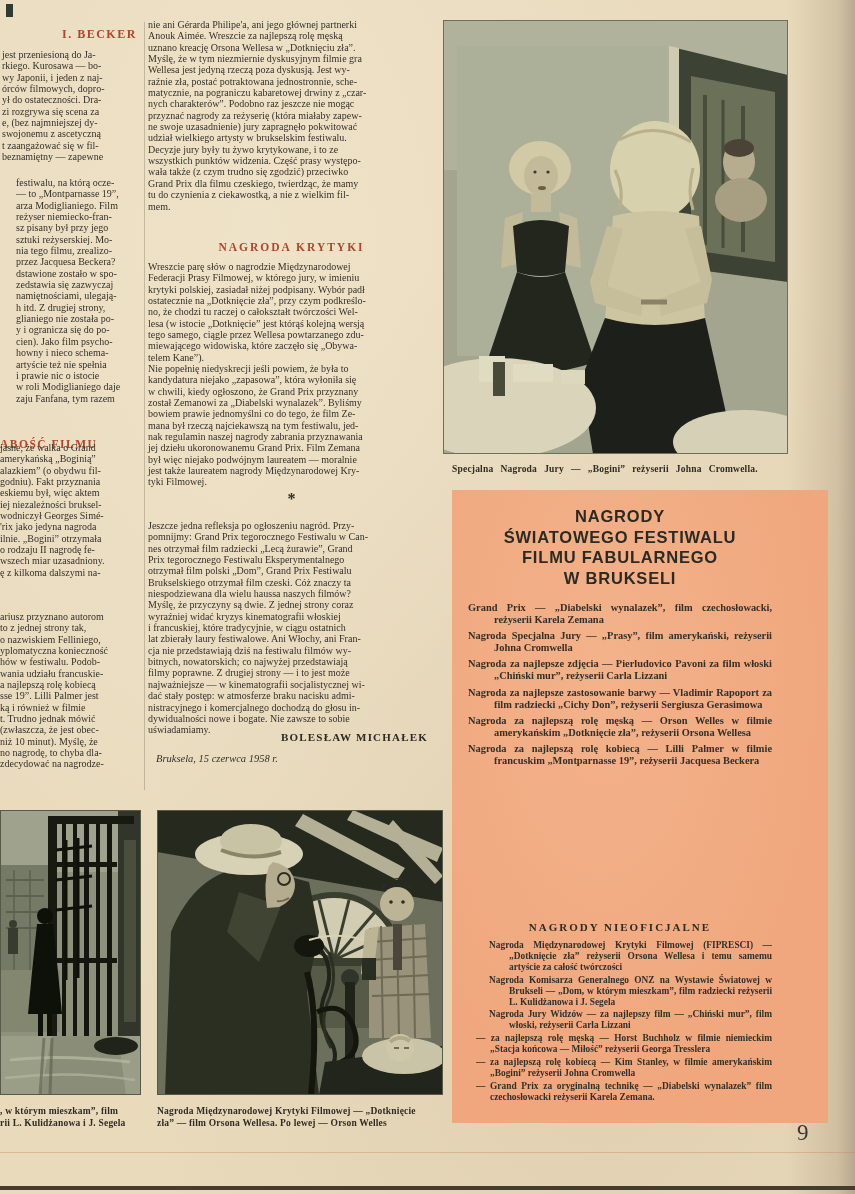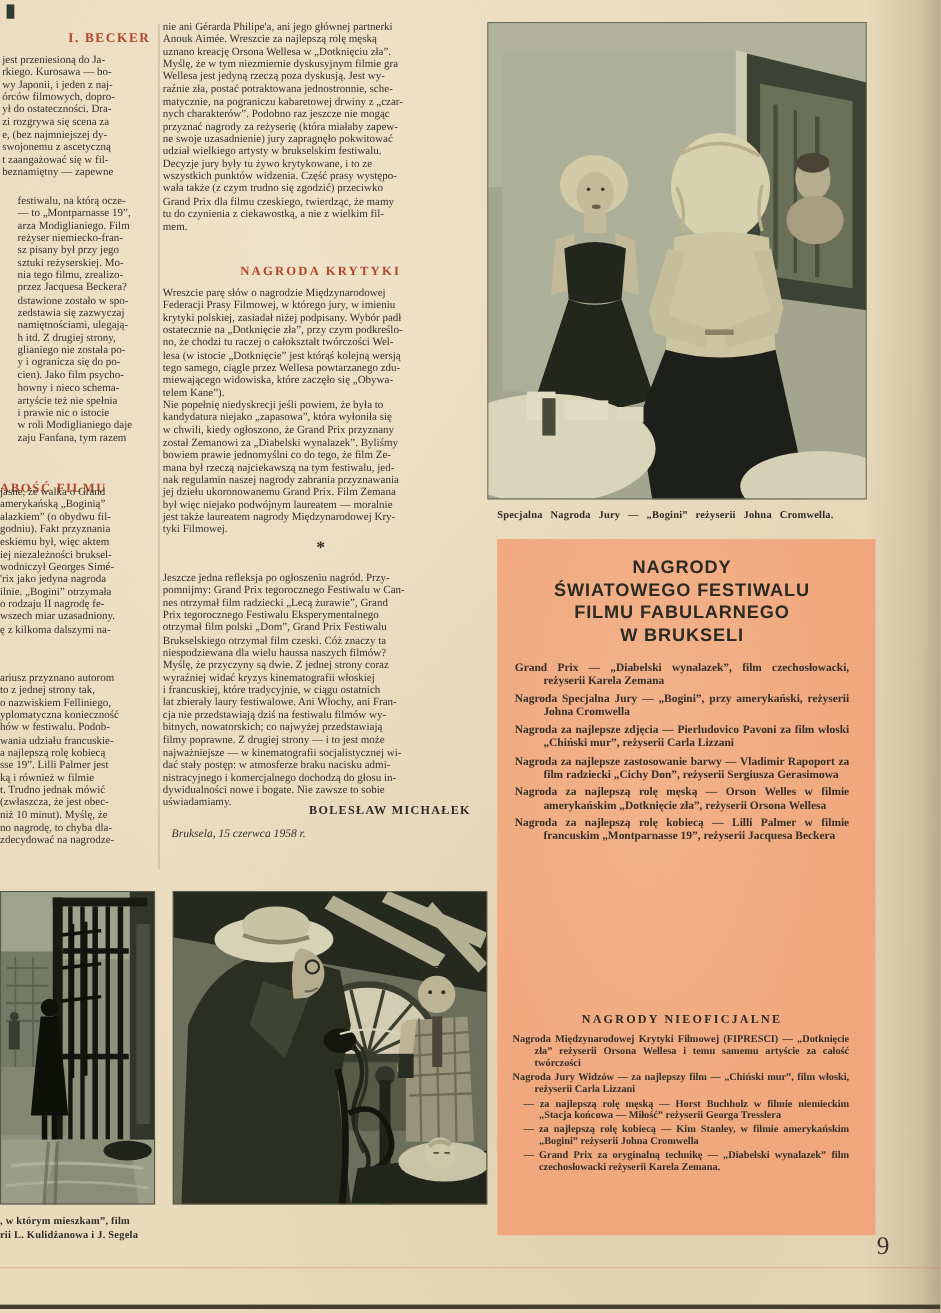--- a/index.html
+++ b/index.html
@@ -17,21 +17,21 @@
   .caption{font-weight:bold;font-size:9.5px;line-height:11.6px;color:#2f2c25;letter-spacing:.2px;}
   .center{text-align:center;}
   .colrule{width:1px;background:rgba(70,58,42,.25);}
   .orangebox{background:#f0a77d;background-image:radial-gradient(ellipse at 40% 30%, rgba(255,230,200,.18), rgba(0,0,0,0) 70%);}
   .boxtitle{font-family:"Liberation Sans","DejaVu Sans",sans-serif;font-weight:bold;
             font-size:16.5px;line-height:20.5px;letter-spacing:.8px;color:#2b2a23;text-align:center;}
   .award{font-weight:bold;font-size:10.4px;line-height:12.1px;color:#33302a;
          padding-left:26px;text-indent:-26px;text-align:justify;margin-bottom:4px;}
   .unoff-title{font-weight:bold;font-size:11px;letter-spacing:2px;color:#2e2b24;text-align:center;}
   .unoff{font-weight:bold;font-size:9.4px;line-height:10.9px;color:#33302a;
-         padding-left:20px;text-indent:-20px;text-align:justify;margin-bottom:2px;}
+         padding-left:20px;text-indent:-20px;text-align:justify;margin-bottom:2px;margin-left:23px;}
   .unoff.sub{margin-left:10px;padding-left:14px;text-indent:-14px;}
   .author{font-weight:bold;font-size:11px;letter-spacing:1.2px;text-align:right;color:#2e2b25;}
   .dateline{font-style:italic;font-size:10.5px;color:#34312b;}
   .sep{font-size:16px;font-weight:bold;text-align:center;color:#2e2b25;}
   .pagenum{font-size:23px;color:#3b372e;font-family:"Liberation Serif",serif;}
   .botline{height:4px;background:#453c30;}
   .pinkline{height:1px;background:rgba(205,130,100,.4);}
   .cornermark{background:#2e3b33;}
   svg{display:block;}
 </style>
@@ -206,36 +206,37 @@
       <rect x="36" y="336" width="26" height="26" fill="#e0dcc2"></rect>
       <rect x="70" y="344" width="40" height="18" fill="#e0dcc2"></rect>
       <rect x="118" y="350" width="24" height="14" fill="#dcd8be"></rect>
       <rect x="50" y="342" width="12" height="34" fill="#4a4a3a"></rect>
       <ellipse cx="302" cy="422" rx="72" ry="32" fill="#d6d1b6"></ellipse>
       <rect width="345" height="434" fill="none" stroke="#6e705c" stroke-width="2"></rect>
     </svg>
   </div>
   <div class="abs caption" style="left:452px;top:464px;width:336px;word-spacing:4.5px;">Specjalna Nagroda Jury — „Bogini” reżyserii Johna Cromwella.</div>
 
-  <div class="abs orangebox" style="left:452px;top:490px;width:344px;height:633px;">
+  <div class="abs orangebox" style="left:452px;top:490px;width:376px;height:633px;">
     <div class="abs boxtitle lines" style="left:0;top:16px;width:336px;">NAGRODY
 ŚWIATOWEGO FESTIWALU
 FILMU FABULARNEGO
 W BRUKSELI</div>
     <div class="abs" style="left:16px;top:112px;width:304px;">
       <div class="award">Grand Prix — „Diabelski wynalazek”, film czechosłowacki, reżyserii Karela Zemana</div>
-      <div class="award">Nagroda Specjalna Jury — „Bogini”, przy amerykański, reżyserii Johna Cromwella</div>
+      <div class="award">Nagroda Specjalna Jury — „Prasy”, film amerykański, reżyserii Johna Cromwella</div>
       <div class="award">Nagroda za najlepsze zdjęcia — Pierludovico Pavoni za film włoski „Chiński mur”, reżyserii Carla Lizzani</div>
       <div class="award">Nagroda za najlepsze zastosowanie barwy — Vladimir Rapoport za film radziecki „Cichy Don”, reżyserii Sergiusza Gerasimowa</div>
       <div class="award">Nagroda za najlepszą rolę męską — Orson Welles w filmie amerykańskim „Dotknięcie zła”, reżyserii Orsona Wellesa</div>
       <div class="award">Nagroda za najlepszą rolę kobiecą — Lilli Palmer w filmie francuskim „Montparnasse 19”, reżyserii Jacquesa Beckera</div>
     </div>
     <div class="abs unoff-title" style="left:0;top:431px;width:336px;">NAGRODY NIEOFICJALNE</div>
     <div class="abs" style="left:14px;top:450px;width:306px;">
       <div class="unoff">Nagroda Międzynarodowej Krytyki Filmowej (FIPRESCI) — „Dotknięcie zła” reżyserii Orsona Wellesa i temu samemu artyście za całość twórczości</div>
+      <div class="unoff">Nagroda Komisarza Generalnego ONZ na Wystawie Światowej w Brukseli — „Dom, w którym mieszkam”, film radziecki reżyserii L. Kulidżanowa i J. Segela</div>
       <div class="unoff">Nagroda Jury Widzów — za najlepszy film — „Chiński mur”, film włoski, reżyserii Carla Lizzani</div>
       <div class="unoff sub">— za najlepszą rolę męską — Horst Buchholz w filmie niemieckim „Stacja końcowa — Miłość” reżyserii Georga Tresslera</div>
       <div class="unoff sub">— za najlepszą rolę kobiecą — Kim Stanley, w filmie amerykańskim „Bogini” reżyserii Johna Cromwella</div>
       <div class="unoff sub">— Grand Prix za oryginalną technikę — „Diabelski wynalazek” film czechosłowacki reżyserii Karela Zemana.</div>
     </div>
   </div>
 
   <div class="abs" style="left:0;top:810px;">
     <svg width="141" height="285" viewBox="0 0 141 285">
       <rect width="141" height="285" fill="#8e917c"></rect>
@@ -354,17 +355,19 @@
       <rect x="205" y="148" width="14" height="22" fill="#2a2d22"></rect>
 
       <polygon points="168,252 286,236 286,285 162,285" fill="#22251b"></polygon>
       <ellipse cx="247" cy="246" rx="42" ry="18" fill="#c9c4a8"></ellipse>
       <circle cx="243" cy="238" r="14" fill="#cfc7aa"></circle>
       <path d="M233,232 Q243,224 253,231" stroke="#b0a888" stroke-width="4" fill="none"></path>
       <path d="M237,238 L242,238 M247,238 L252,238" stroke="#55503e" stroke-width="1.5"></path>
       <rect width="286" height="285" fill="none" stroke="#565a48" stroke-width="2"></rect>
     </svg>
   </div>
+  <div class="abs caption lines" style="left:157px;top:1106px;width:290px;text-align:justify;">Nagroda Międzynarodowej Krytyki Filmowej — „Dotknięcie
+zła” — film Orsona Wellesa. Po lewej — Orson Welles</div>
 
   <div class="abs pagenum" style="left:797px;top:1120px;">9</div>
   <div class="abs pinkline" style="left:0;top:1152px;width:855px;"></div>
   <div class="abs botline" style="left:0;top:1186px;width:855px;"></div>
 </div>
 
 </body></html>

